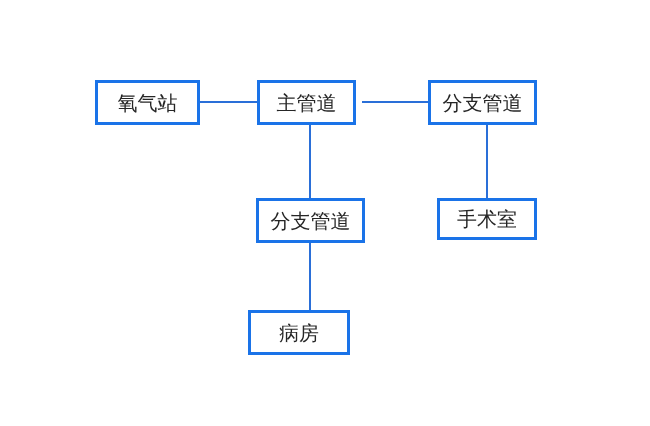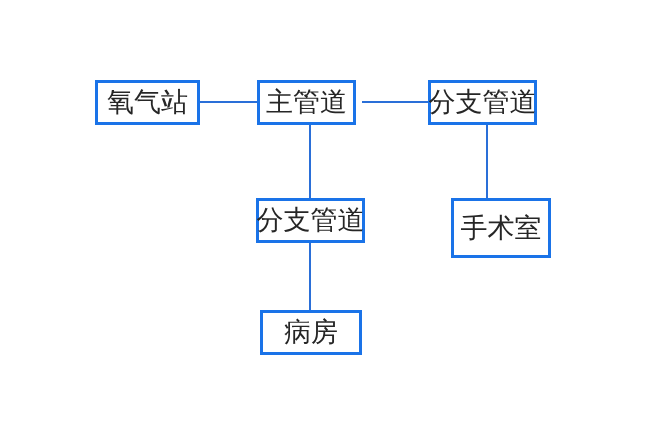--- a/index.html
+++ b/index.html
@@ -35,21 +35,21 @@
     box-sizing: border-box;
     background: #ffffff;
     border: 3px solid #1a73e8;
     display: flex;
     align-items: center;
     justify-content: center;
     z-index: 2;
   }
   .node-label {
     font-family: Liberation Sans, sans-serif;
-    font-size: 27px;
+    font-size: 20px;
     line-height: 1;
     color: #262626;
     white-space: nowrap;
     letter-spacing: 0px;
     text-align: right;
   }
 </style>
 </head>
 <body>
 
@@ -70,21 +70,21 @@
   </div>
 
   <div class="node" style="left:428px; top:80px; width:109px; height:45px;">
     <span class="node-label">分支管道</span>
   </div>
 
   <div class="node" style="left:256px; top:198px; width:109px; height:45px;">
     <span class="node-label">分支管道</span>
   </div>
 
-  <div class="node" style="left:451px; top:198px; width:100px; height:60px;">
+  <div class="node" style="left:437px; top:198px; width:100px; height:42px;">
     <span class="node-label">手术室</span>
   </div>
 
-  <div class="node" style="left:260px; top:310px; width:102px; height:45px;">
+  <div class="node" style="left:248px; top:310px; width:102px; height:45px;">
     <span class="node-label">病房</span>
   </div>
 
 </div>
 
 </body></html>

